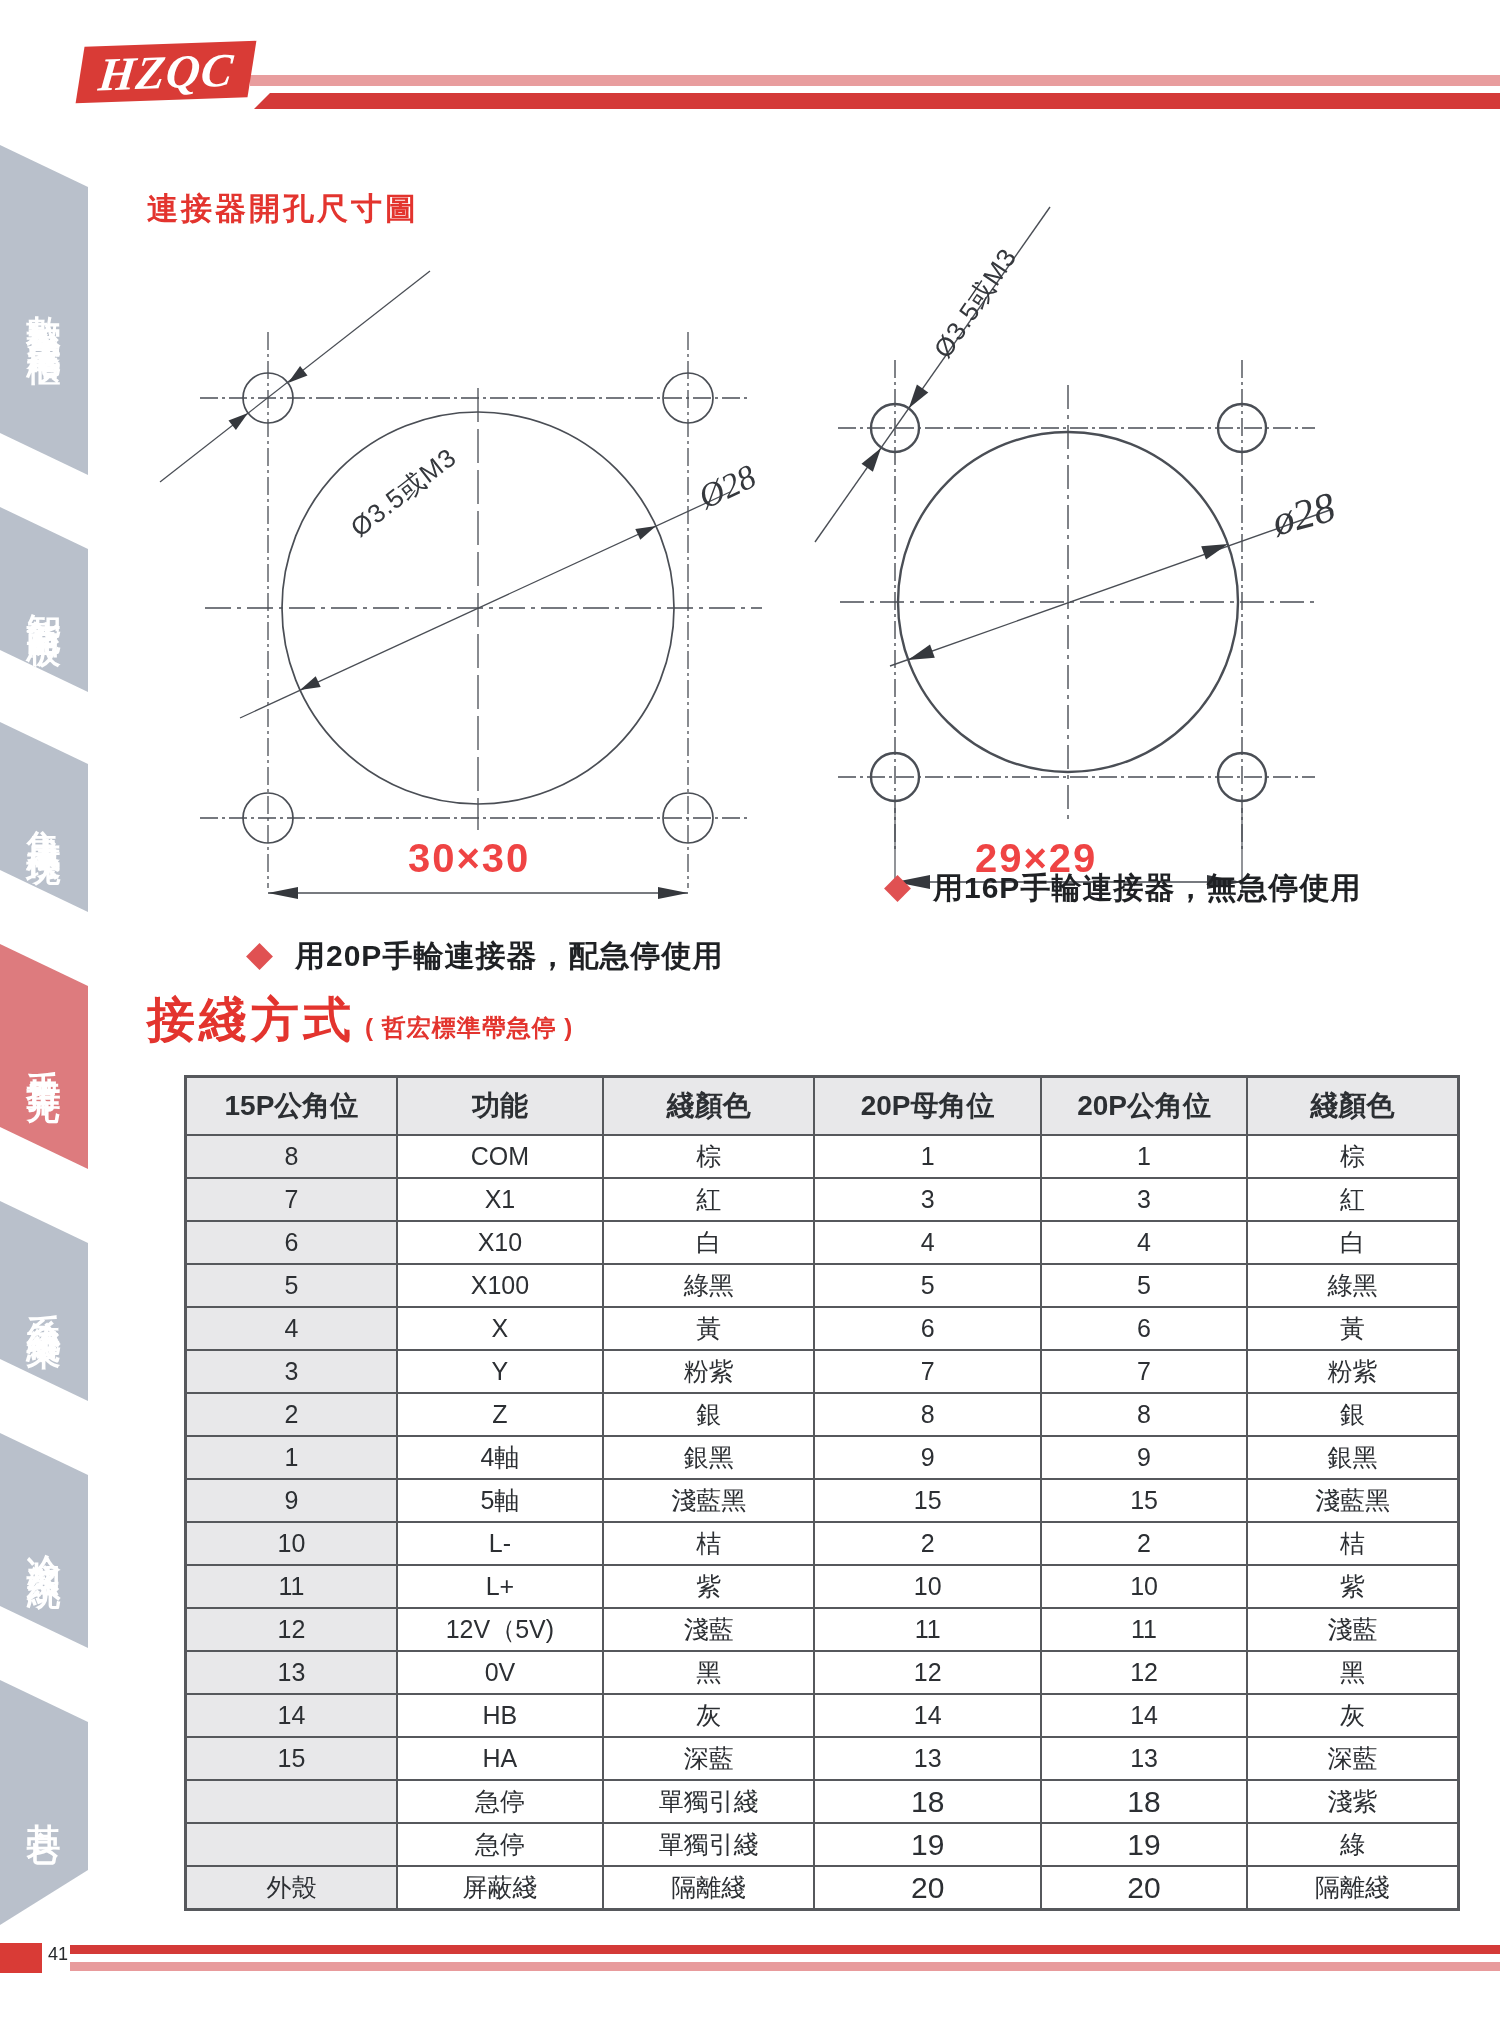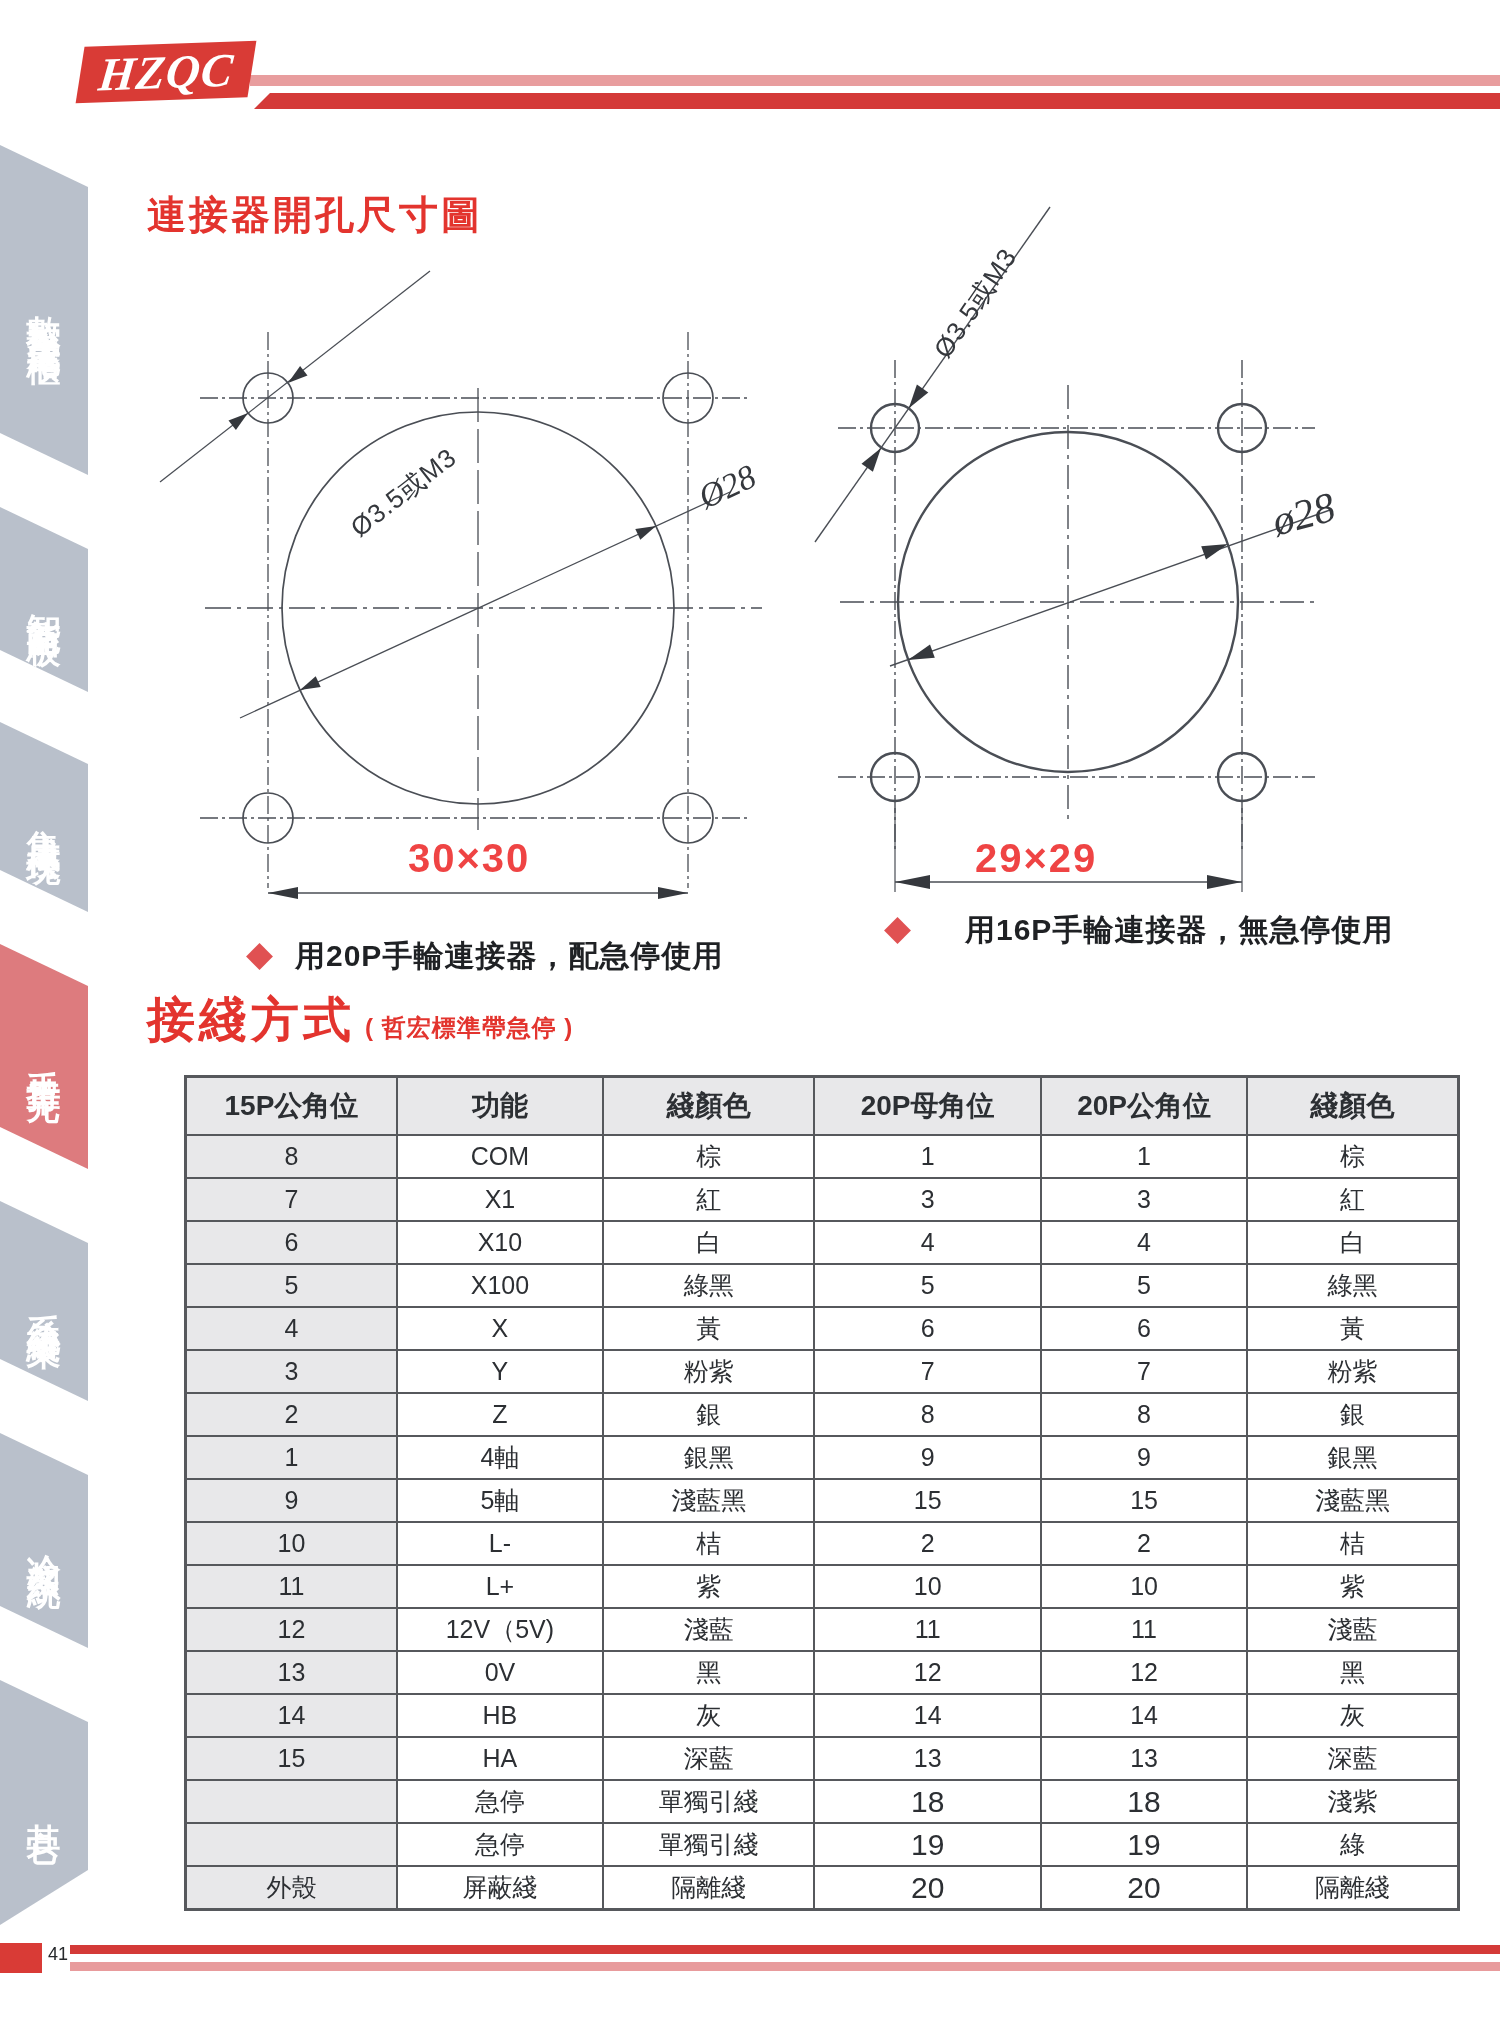--- a/index.html
+++ b/index.html
@@ -18,21 +18,21 @@
   
   .side-item{position:absolute;left:0;width:88px;background:#b9c0cb;
     display:flex;align-items:center;justify-content:center;
     clip-path:polygon(0 0,100% 42px,100% 100%,0 calc(100% - 42px));}
   .side-item.last{clip-path:polygon(0 0,100% 42px,100% calc(100% - 55px),0 100%);}
   .side-item.active{background:#dd7b7e;}
   .side-item span{writing-mode:vertical-rl;text-orientation:upright;color:#ffffff;
     font-size:34px;font-weight:bold;letter-spacing:7px;line-height:1;}
 
   
-  .h1{position:absolute;left:147px;top:188px;font-size:39px;font-weight:bold;color:#e3342e;letter-spacing:3px;}
+  .h1{position:absolute;left:147px;top:188px;font-size:31px;font-weight:bold;color:#e3342e;letter-spacing:3px;}
   .h2{position:absolute;left:147px;top:988px;color:#e3342e;white-space:nowrap;}
   .h2 .big{font-size:48px;font-weight:bold;letter-spacing:4px;}
   .h2 .small{font-size:24px;font-weight:bold;margin-left:10px;letter-spacing:1px;}
 
   
   .drawA{position:absolute;left:150px;top:270px;width:630px;height:650px;}
   .drawB{position:absolute;left:810px;top:160px;width:560px;height:740px;}
   .dimlabel{position:absolute;color:#35383d;white-space:nowrap;}
   .rot{transform-origin:0 100%;}
   .size-label{font-size:40px;font-weight:bold;color:#ef4444;letter-spacing:2px;}
@@ -158,21 +158,21 @@
     </svg>
   </div>
   <span class="dimlabel rot" style="left:955px;top:330px;font-size:26px;transform:rotate(-56deg);letter-spacing:1px;">Ø3.5或M3</span>
   <span class="dimlabel dia-label" style="left:1272px;top:490px;font-size:42px;transform:rotate(-15deg);">ø28</span>
   <span class="dimlabel size-label" style="left:975px;top:836px;">29×29</span>
 
   <div class="caption" style="left:250px;top:936px;">
     <div class="diamond"></div>
     <span class="cap-text">用20P手輪連接器，配急停使用</span>
   </div>
-  <div class="caption" style="left:888px;top:910px;gap:32px;">
+  <div class="caption" style="left:888px;top:868px;">
     <div class="diamond"></div>
     <span class="cap-text">用16P手輪連接器，無急停使用</span>
   </div>
 
   <div class="h2">
     <span class="big">接綫方式</span><span class="small">( 哲宏標準帶急停 )</span>
   </div>
 
   <table class="wiring">
     <colgroup>

